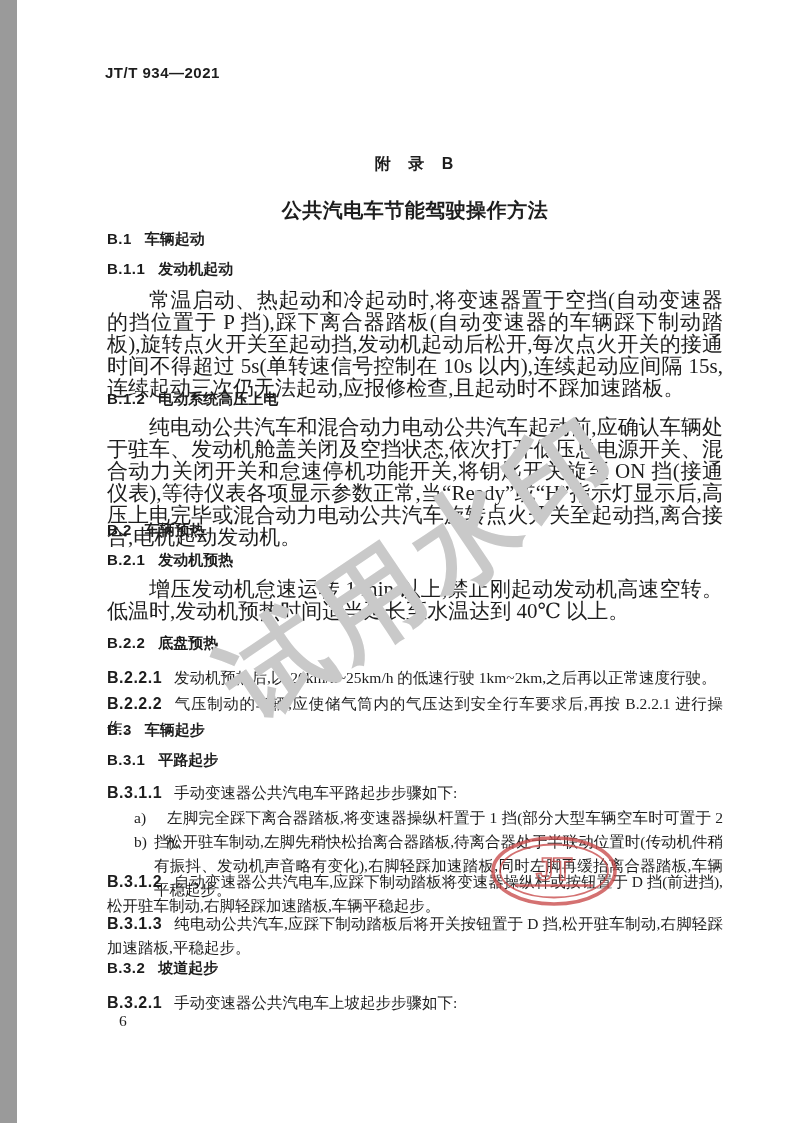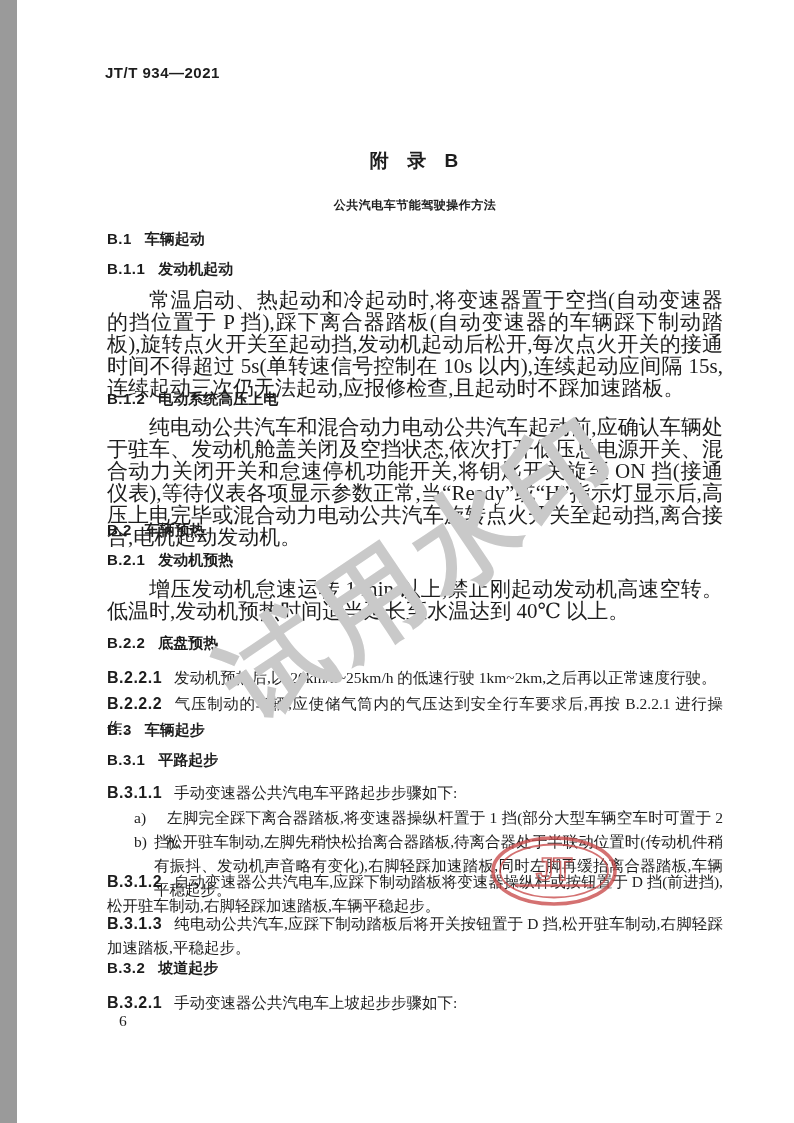--- a/index.html
+++ b/index.html
@@ -5,23 +5,23 @@
   html,body{margin:0;padding:0;background:#9a9a9a;}
   .page{position:relative;width:794px;height:1123px;background:#ffffff;overflow:hidden;
         font-family:"Liberation Serif","DejaVu Serif",serif;color:#1d1d1d;margin-left:17px;}
   .content{position:absolute;left:90px;top:0;width:616px;height:1123px;}
 
   .doc-header{position:absolute;left:-2px;top:64px;
         font-family:"Liberation Sans","DejaVu Sans",sans-serif;font-weight:700;font-size:15px;letter-spacing:.5px;}
 
   .t-center{position:absolute;left:0;width:616px;text-align:center;
         font-family:"Liberation Sans","DejaVu Sans",sans-serif;font-weight:700;}
-  .title-main{top:148px;font-size:19px;word-spacing:9px;letter-spacing:2px;}
+  .title-main{top:154px;font-size:16px;word-spacing:9px;letter-spacing:2px;}
   .title-sub{top:168px;font-size:15px;}
-  .title-name{top:197px;font-size:12px;letter-spacing:.5px;}
+  .title-name{top:197px;font-size:20px;letter-spacing:.5px;}
 
   .h-sec{position:absolute;left:0;font-family:"Liberation Sans","DejaVu Sans",sans-serif;
         font-weight:700;font-size:15px;}
   .h-sec .num{margin-right:13px;letter-spacing:.5px;}
 
   .para{position:absolute;left:0;width:616px;font-size:21px;line-height:22px;
         text-align:justify;text-indent:2em;}
   .clause{position:absolute;left:0;width:616px;font-size:15.5px;line-height:24px;text-align:justify;}
   .clause .cnum{font-family:"Liberation Sans","DejaVu Sans",sans-serif;font-weight:700;
         font-size:16px;margin-right:12px;letter-spacing:.5px;}

